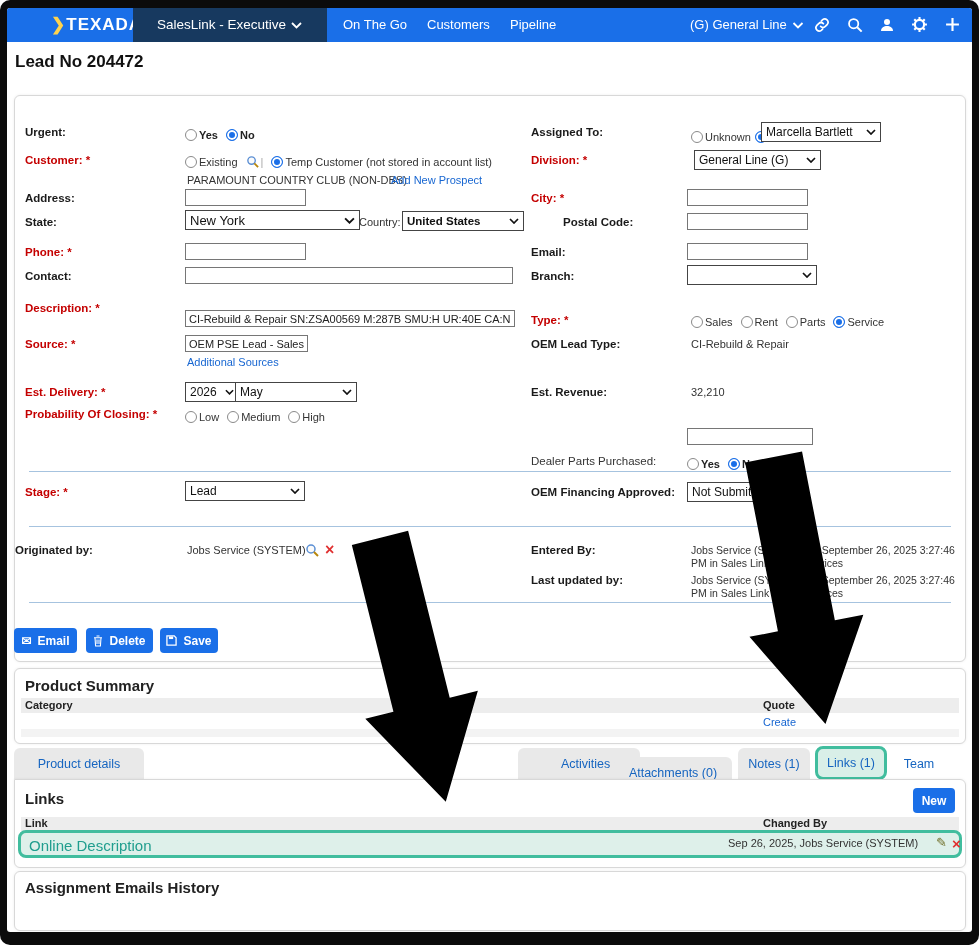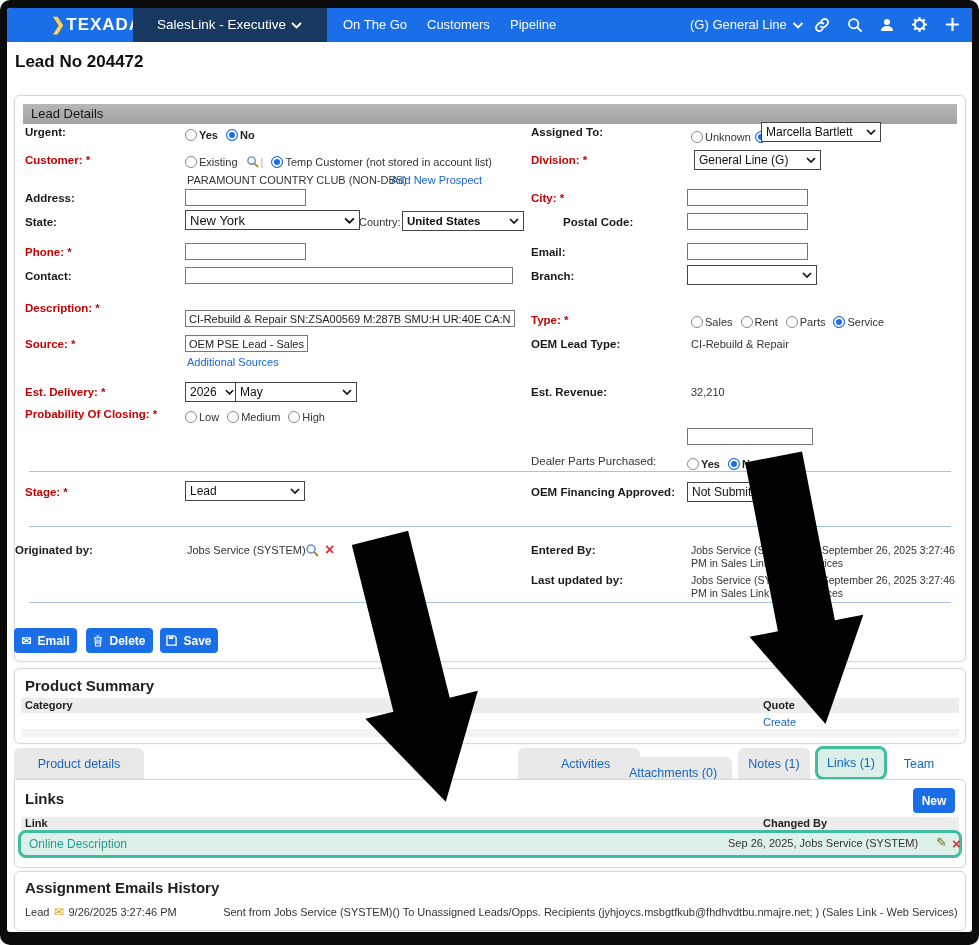--- a/index.html
+++ b/index.html
@@ -29,21 +29,21 @@
   .rlab.b{font-weight:bold;color:#222;}
   .hr{height:1px;background:#a6c3df;}
   .btn{position:absolute;background:#1a6fe8;color:#fff;border-radius:4px;font-size:12px;font-weight:bold;display:flex;align-items:center;justify-content:center;gap:6px;cursor:pointer;}
   .h2{font-size:15px;font-weight:bold;color:#222;}
   .thbar{background:#ededed;}
   .th{font-size:11px;font-weight:bold;color:#222;}
   .tab{position:absolute;top:740px;height:31px;background:#e9e9e9;border-radius:6px 6px 0 0;color:#1665c0;font-size:12.5px;display:flex;align-items:center;justify-content:center;cursor:pointer;white-space:nowrap;}
   .tab.white{background:#fff;}
   .tab.hl{background:#d9efe8;border:3px solid #41bd9e;border-radius:8px;top:738px;height:28px;}
   .tealrow{position:absolute;border:3px solid #41bd9e;border-radius:8px;background:#def0ea;}
-  .teal-link{font-size:12px;color:#1f9e8e;text-align:center;}
+  .teal-link{font-size:15px;color:#1f9e8e;text-align:center;}
   .xicon{color:#e03131;font-weight:bold;font-size:15px;line-height:10px;}
   .pencil{color:#6f6f28;font-size:13px;}
   .arrow{position:absolute;z-index:60;}
 </style>
 </head>
 <body>
 
 <div class="frame">
   <div class="page">
 
@@ -82,21 +82,20 @@
           <circle cx="12" cy="12" r="3" fill="#1a6fe8"></circle>
         </svg>
       <svg class="abs" style="left:938px;top:9px;" width="15" height="15" viewBox="0 0 14 14">
           <path d="M7 1v12M1 7h12" stroke="#fff" stroke-width="2"></path>
         </svg>
     </div>
 
     <div class="abs h1" style="left:8px;top:44px;">Lead No 204472</div>
 
     <div class="abs panel" style="left:7px;top:87px;width:950px;height:565px;">
-      <div class="abs secbar" style="left:8px;top:8px;width:926px;">Lead Details</div>
 
       <div class="abs lab" style="left:10px;top:30px;">Urgent:</div>
       <div class="abs" style="left:170px;top:29px;">
         <span class="rb"></span><span class="rlab b">Yes</span><span class="rb on"></span><span class="rlab b">No</span>
       </div>
       <div class="abs lab" style="left:516px;top:30px;">Assigned To:</div>
       <div class="abs" style="left:676px;top:31px;">
         <span class="rb"></span><span class="rlab">Unknown</span><span class="rb on" style="margin-left:-4px;"></span>
       </div>
       <div class="sel" style="left:746px;top:26px;width:110px;">
@@ -291,26 +290,20 @@
       <div class="tealrow" style="left:3px;top:50px;width:938px;height:22px;">
         <span class="abs teal-link" style="left:8px;top:4px;">Online Description</span>
         <span class="abs val" style="left:707px;top:4px;">Sep 26, 2025, Jobs Service (SYSTEM)</span>
         <span class="abs pencil" style="left:915px;top:2px;">✎</span>
         <span class="abs xicon" style="left:931px;top:6px;">×</span>
       </div>
     </div>
 
     <div class="abs panel" style="left:7px;top:863px;width:950px;height:58px;">
       <div class="abs h2" style="left:10px;top:7px;">Assignment Emails History</div>
-      <div class="abs" style="left:10px;top:30px;white-space:nowrap;">
-        <span class="val">Lead</span>
-        <span style="color:#d4a017;font-size:12px;">✉</span>
-        <span class="val">9/26/2025 3:27:46 PM</span>
-        <span class="val" style="margin-left:42px;">Sent from Jobs Service (SYSTEM)() To Unassigned Leads/Opps. Recipients (jyhjoycs.msbgtfkub@fhdhvdtbu.nmajre.net; ) (Sales Link - Web Services)</span>
-      </div>
     </div>
 
   </div>
 
   <svg class="arrow" style="left:319px;top:534px;transform:rotate(-14deg);transform-origin:60px 0;" width="120" height="280" viewBox="0 0 120 272">
     <polygon points="31,0 89,0 89,172 118,172 60,272 2,172 31,172" fill="#000"></polygon>
   </svg>
   <svg class="arrow" style="left:713px;top:454px;transform:rotate(-11deg);transform-origin:60px 0;" width="120" height="278" viewBox="0 0 120 272">
     <polygon points="31,0 89,0 89,172 118,172 60,272 2,172 31,172" fill="#000"></polygon>
   </svg>

